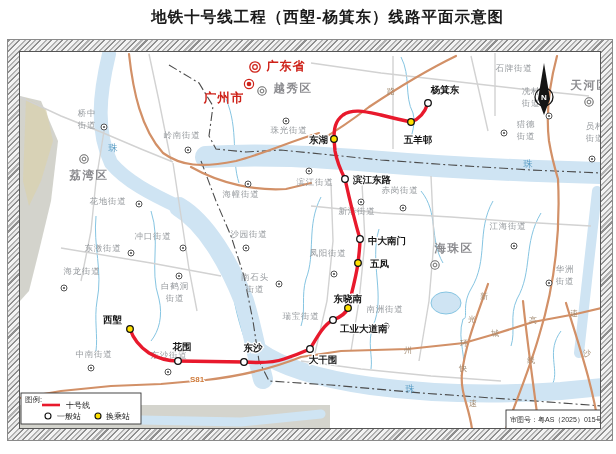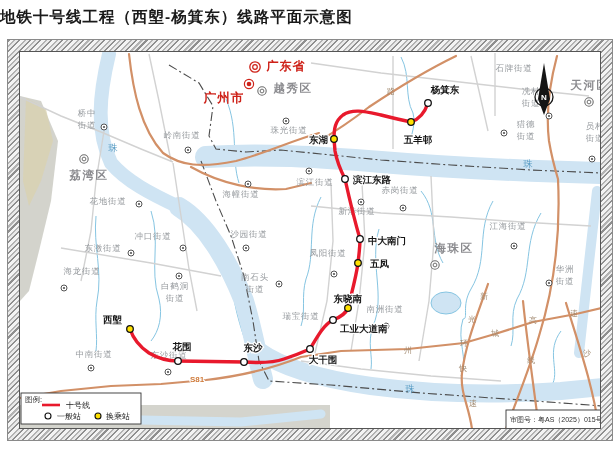--- a/index.html
+++ b/index.html
@@ -1,18 +1,18 @@
 <!DOCTYPE html>
 <html><head>
 <meta charset="utf-8">
 <style>
   html,body{margin:0;padding:0;background:#fff;}
   body{width:616px;height:454px;position:relative;overflow:hidden;
        font-family:"Liberation Sans","DejaVu Sans",sans-serif;}
-  .page-title{position:absolute;left:0;top:7px;width:504px;text-align:left;
+  .page-title{position:absolute;left:0;top:7px;width:504px;text-align:right;
        font-size:15.5px;font-weight:bold;color:#1a1a1a;letter-spacing:1px;}
   .map-frame{position:absolute;left:8px;top:40px;width:604px;height:400px;
        box-sizing:border-box;
        border:11px solid #cfcfcf;
        border-image:repeating-linear-gradient(135deg,#8f8f8f 0 1.5px,#f4f4f4 1.5px 4px,#b3b3b3 4px 5.5px,#e9e9e9 5.5px 7.5px) 11;
        outline:1px solid #8a8a8a;}
   .map-inner{position:absolute;left:0;top:0;right:0;bottom:0;background:#ffffff;
        border:1px solid #555;box-sizing:border-box;overflow:hidden;}
   svg{display:block;}
   svg text{font-family:"Liberation Sans","DejaVu Sans",sans-serif;}

